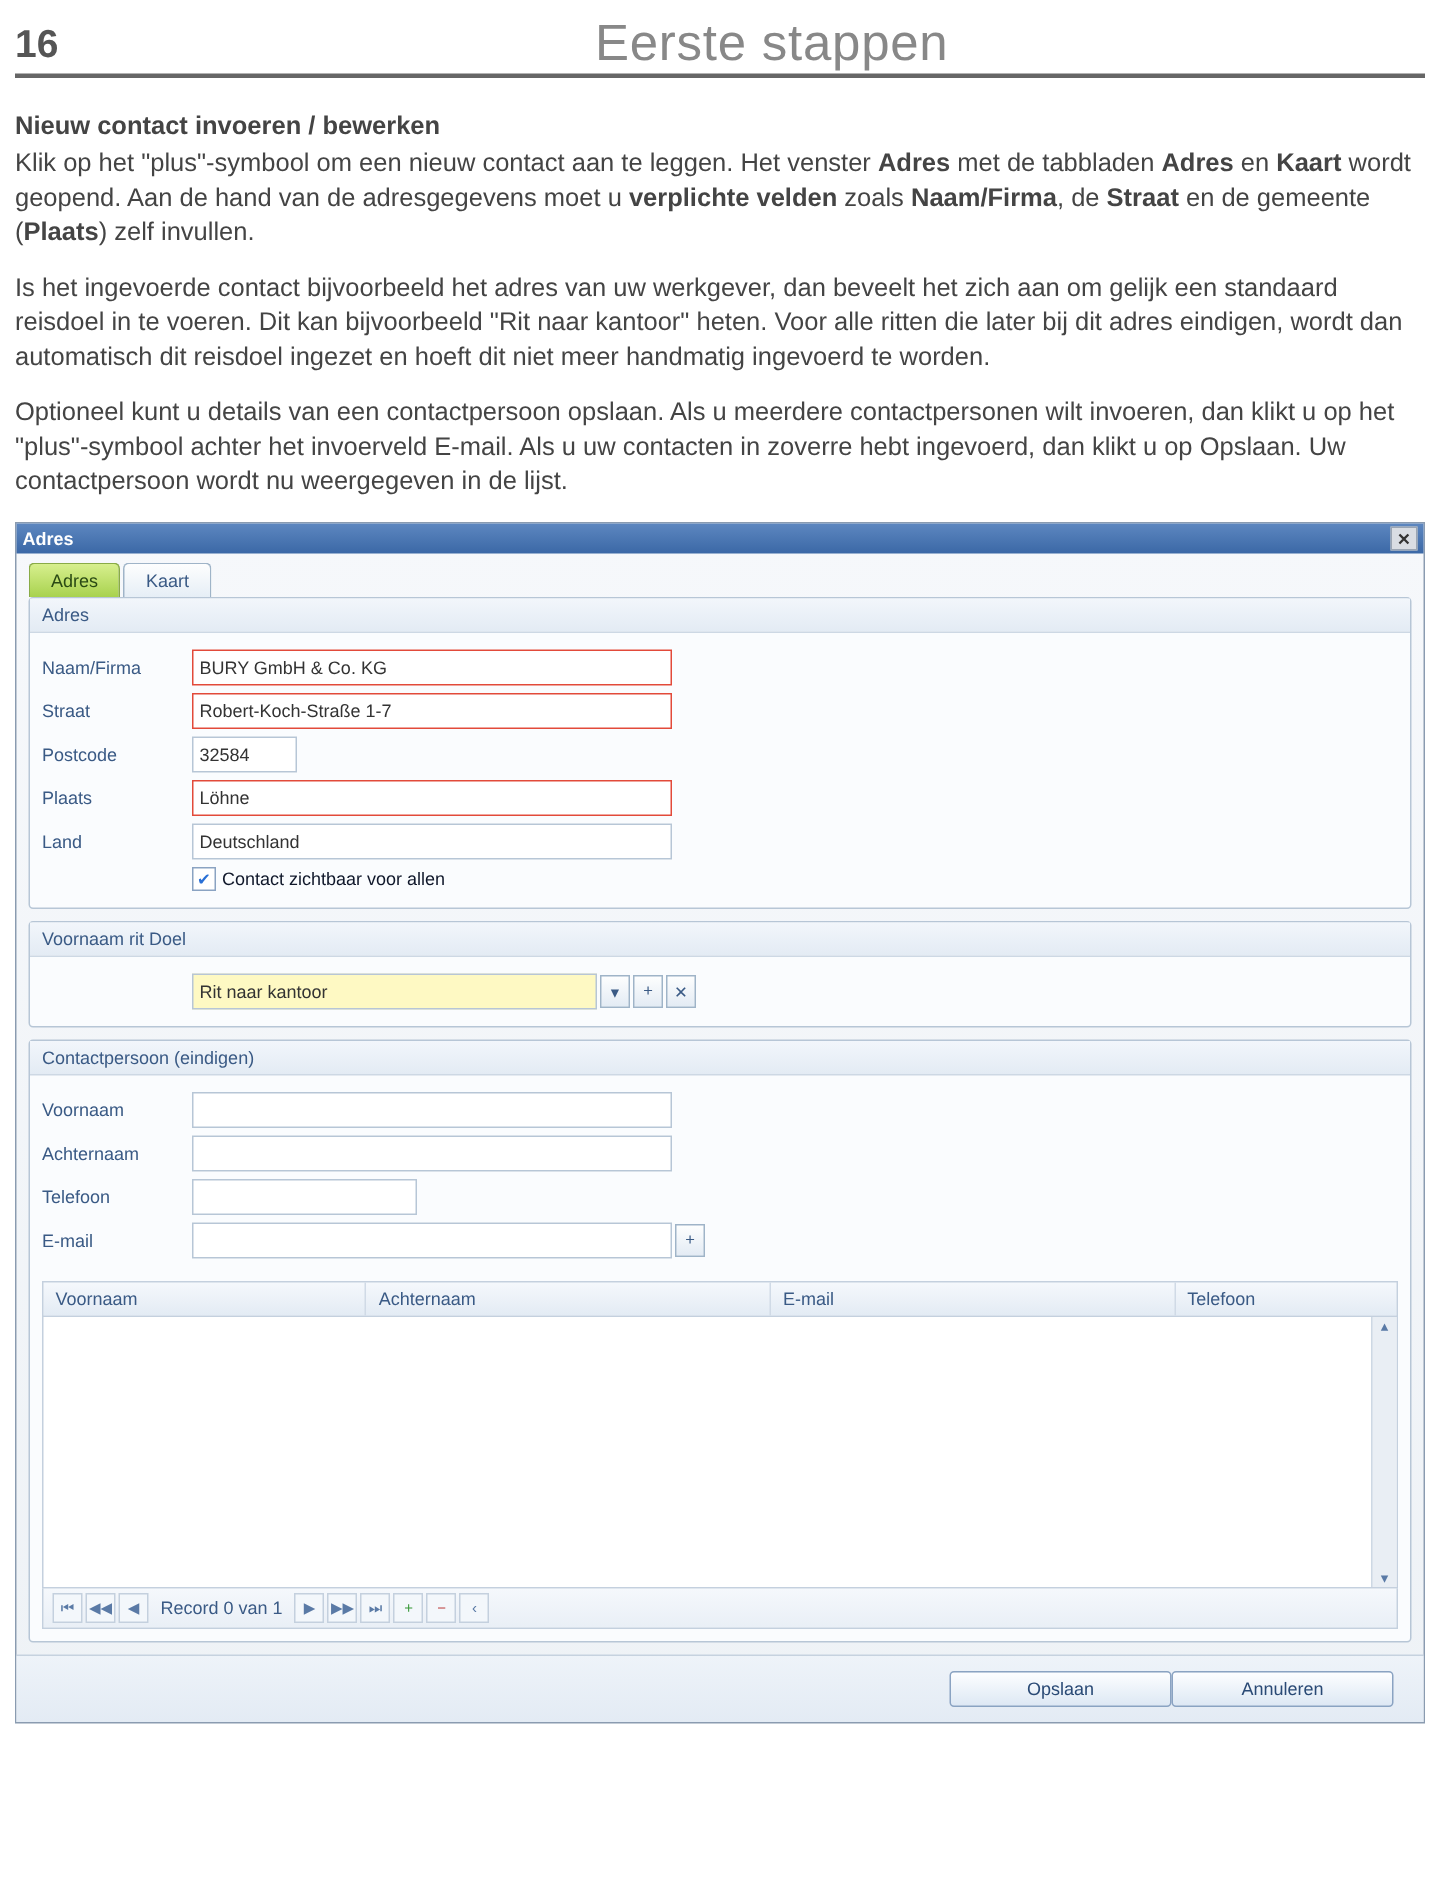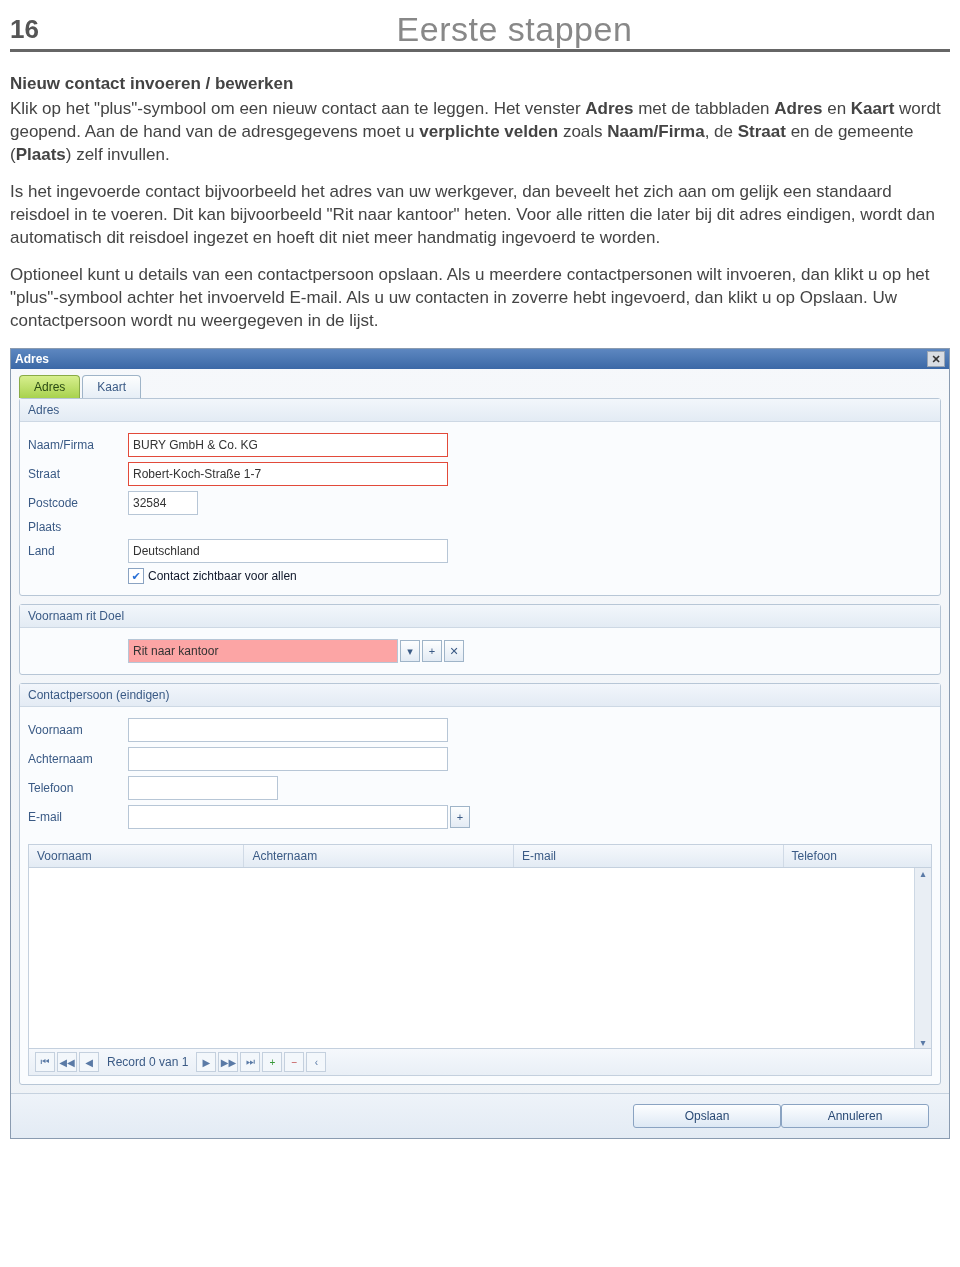--- a/index.html
+++ b/index.html
@@ -16,21 +16,21 @@
   .tabs{display:flex;gap:0;padding:6px 8px 0}
   .tab{padding:4px 14px;border:1px solid #9fb4c8;border-bottom:none;border-radius:4px 4px 0 0;background:linear-gradient(#fdfefe,#e6eef6);color:#3a5a85;font-size:12px;margin-right:2px}
   .tab.active{background:linear-gradient(#d7ef8e,#a8d24e);color:#2a4a14;border-color:#89ab47}
   .panel{margin:0 8px 8px;border:1px solid #b7c6d6;border-radius:3px;background:#fafcfe}
   .phdr{background:linear-gradient(#f2f6fb,#e3ebf4);border-bottom:1px solid #cdd8e4;padding:4px 8px;color:#3a5a85;font-size:12px}
   .frm{padding:6px 8px}
   .row{display:flex;align-items:center;margin:5px 0}
   .lbl{width:100px;color:#3a5a85;font-size:12px}
   .inp{border:1px solid #b7c6d6;background:#fff;height:20px;font-size:12px;padding:1px 4px;color:#333}
   .inp.req{border-color:#e24a3a}
-  .inp.hl{background:#fca5a5}
+  .inp.hl{background:#fef9c3}
   .w310{width:310px}.w140{width:140px}.w60{width:60px}
   .cb{width:14px;height:14px;border:1px solid #8aa3c2;background:#fff;display:inline-flex;align-items:center;justify-content:center;color:#2a70d6;font-size:11px;margin-right:4px}
   .ibtn{width:18px;height:20px;border:1px solid #9fb4c8;background:linear-gradient(#fdfefe,#e3ebf4);display:inline-flex;align-items:center;justify-content:center;font-size:11px;color:#3a5a85;margin-left:2px}
   .tblhdr{display:flex;background:linear-gradient(#f5f8fc,#e3ebf4);border:1px solid #c4d0de;margin:4px 8px 0}
   .tblhdr>div{padding:4px 8px;border-right:1px solid #d0dae6;color:#3a5a85;font-size:12px}
   .tblbody{margin:0 8px;border:1px solid #c4d0de;border-top:none;height:180px;background:#fff;position:relative}
   .scroll{position:absolute;right:0;top:0;bottom:0;width:16px;background:#e9eef4;border-left:1px solid #cdd8e4;display:flex;flex-direction:column;justify-content:space-between;align-items:center;color:#5a7aa6;font-size:10px}
   .pager{margin:0 8px 8px;border:1px solid #c4d0de;border-top:none;background:linear-gradient(#f5f8fc,#e9eff6);padding:3px 6px;display:flex;align-items:center;gap:2px;color:#3a5a85;font-size:12px}
   .pbtn{width:18px;height:18px;border:1px solid #c4d0de;background:#f3f7fb;display:inline-flex;align-items:center;justify-content:center;font-size:10px;color:#5a7aa6}
   .acts{display:flex;justify-content:flex-end;padding:10px 20px;background:linear-gradient(#eef3f9,#e3ebf4);border-top:1px solid #c6d2df}
@@ -71,20 +71,21 @@
       <div class="row">
         <div class="lbl">Straat</div>
         <input class="inp req w310" value="Robert-Koch-Straße 1-7" style="">
       </div>
       <div class="row">
         <div class="lbl">Postcode</div>
         <input class="inp w60" value="32584" style="">
       </div>
       <div class="row">
         <div class="lbl">Plaats</div>
+        <input class="inp req w310" value="Löhne" style="">
       </div>
       <div class="row">
         <div class="lbl">Land</div>
         <input class="inp w310" value="Deutschland" style="">
       </div>
       <div class="row">
         <div class="lbl"></div>
         <span class="cb">✔</span>
         <span style="color:#0f172a">Contact zichtbaar voor allen</span>
       </div>

